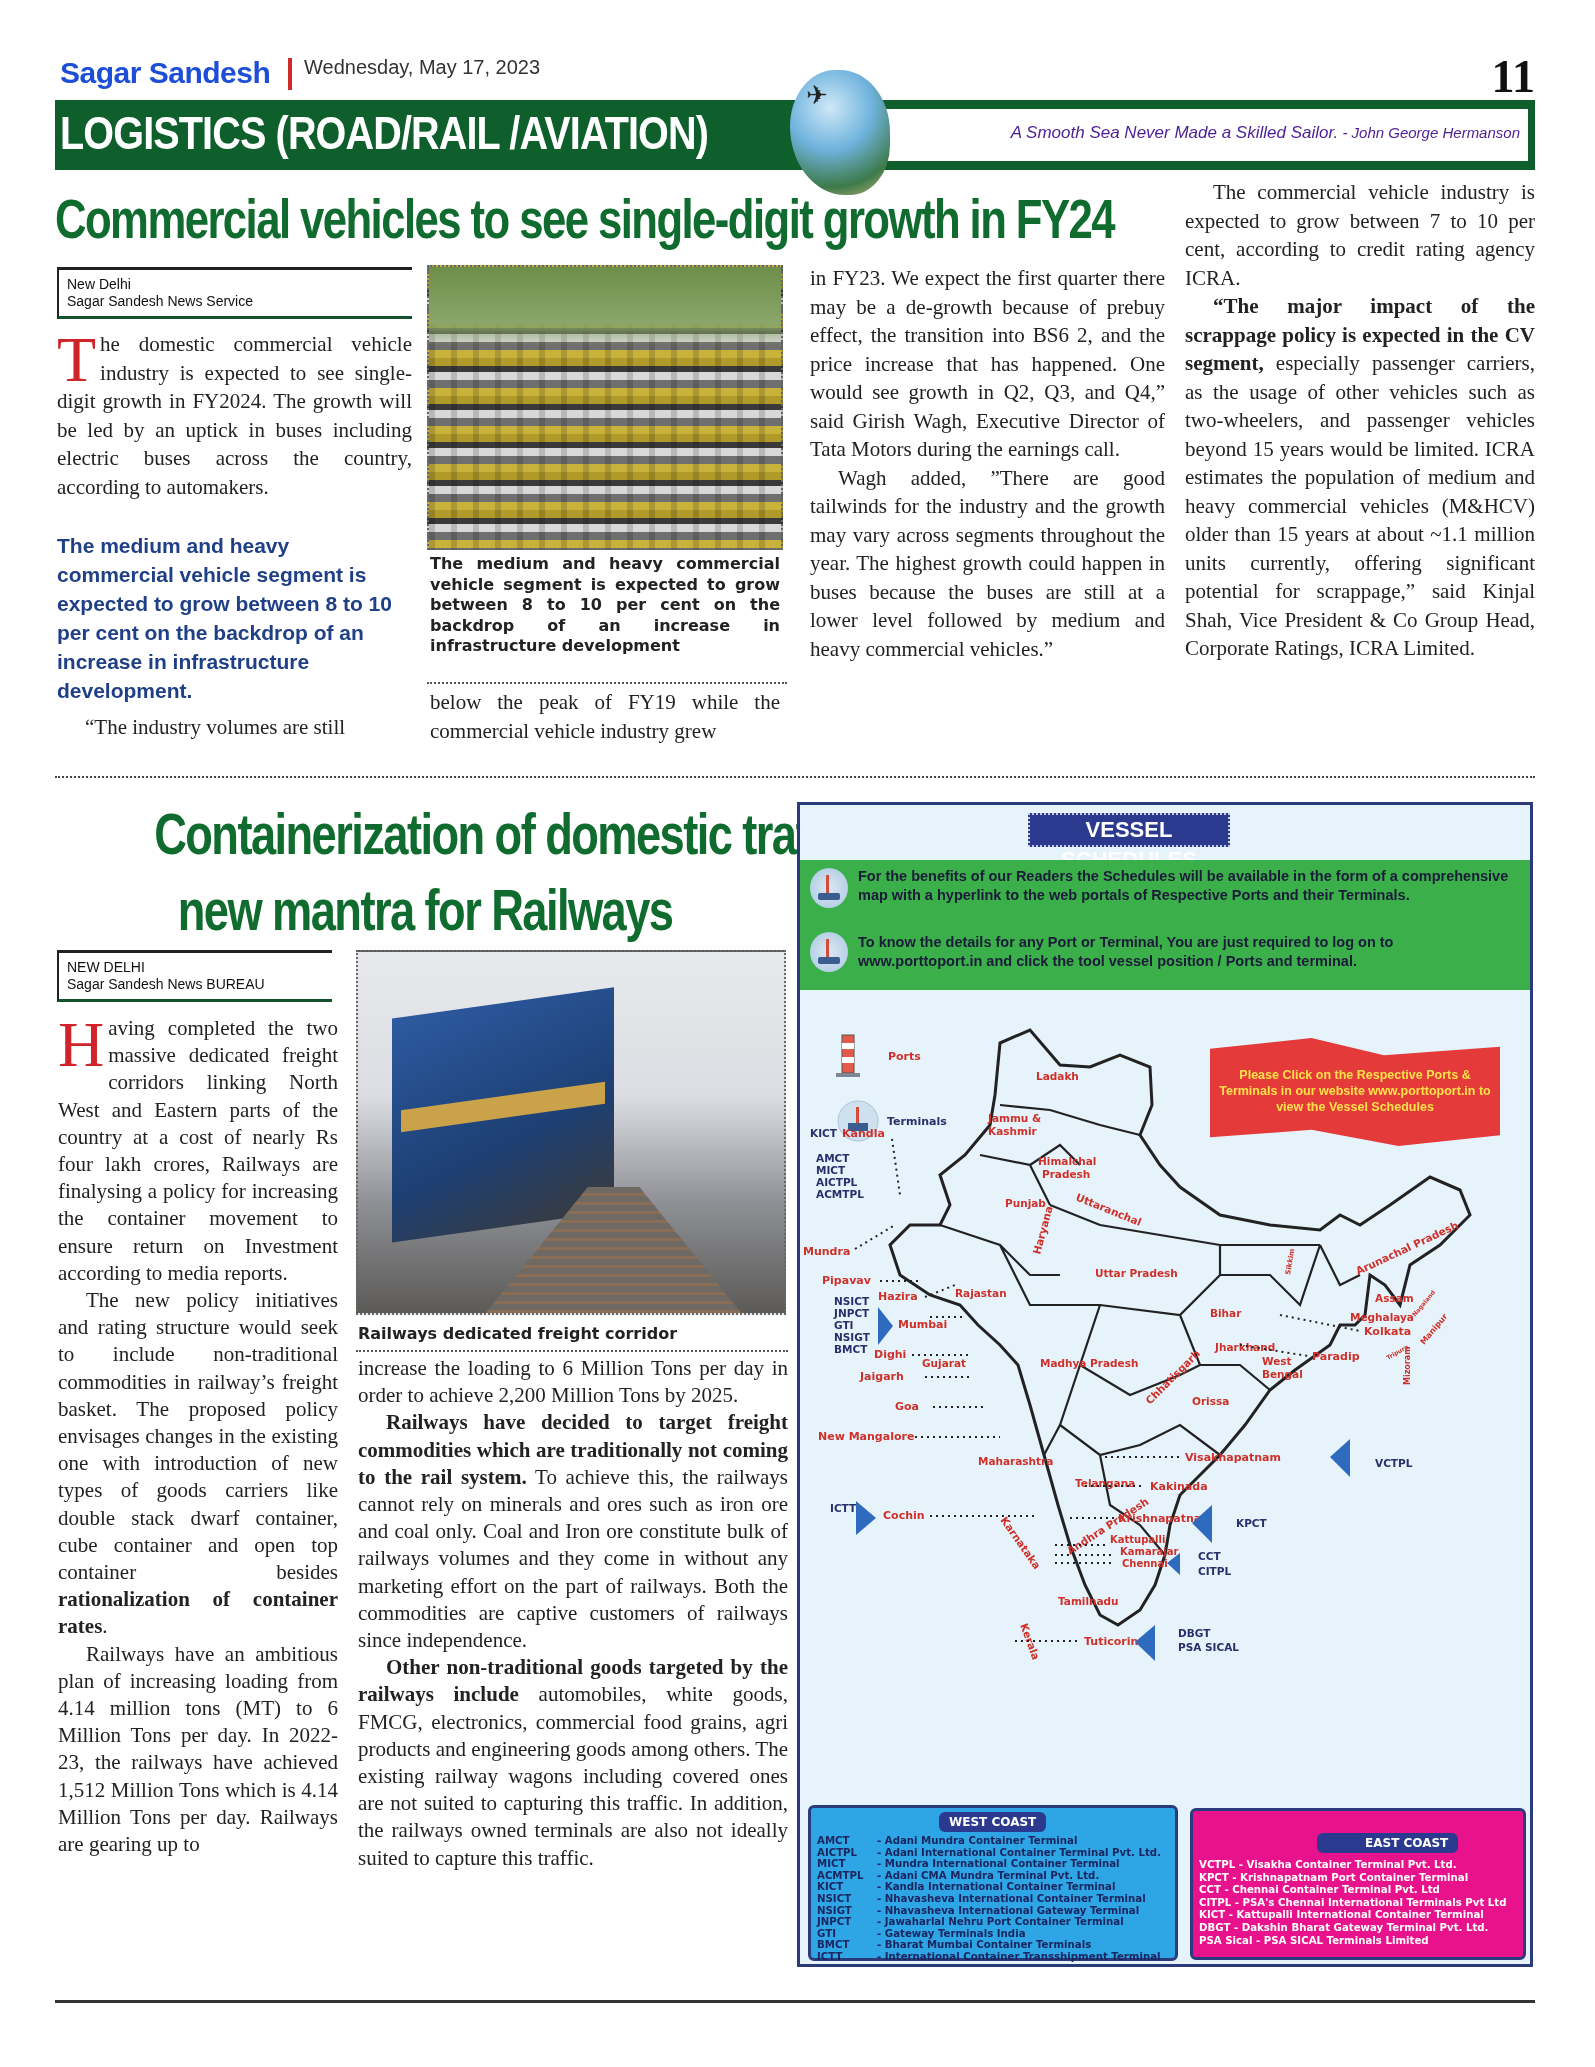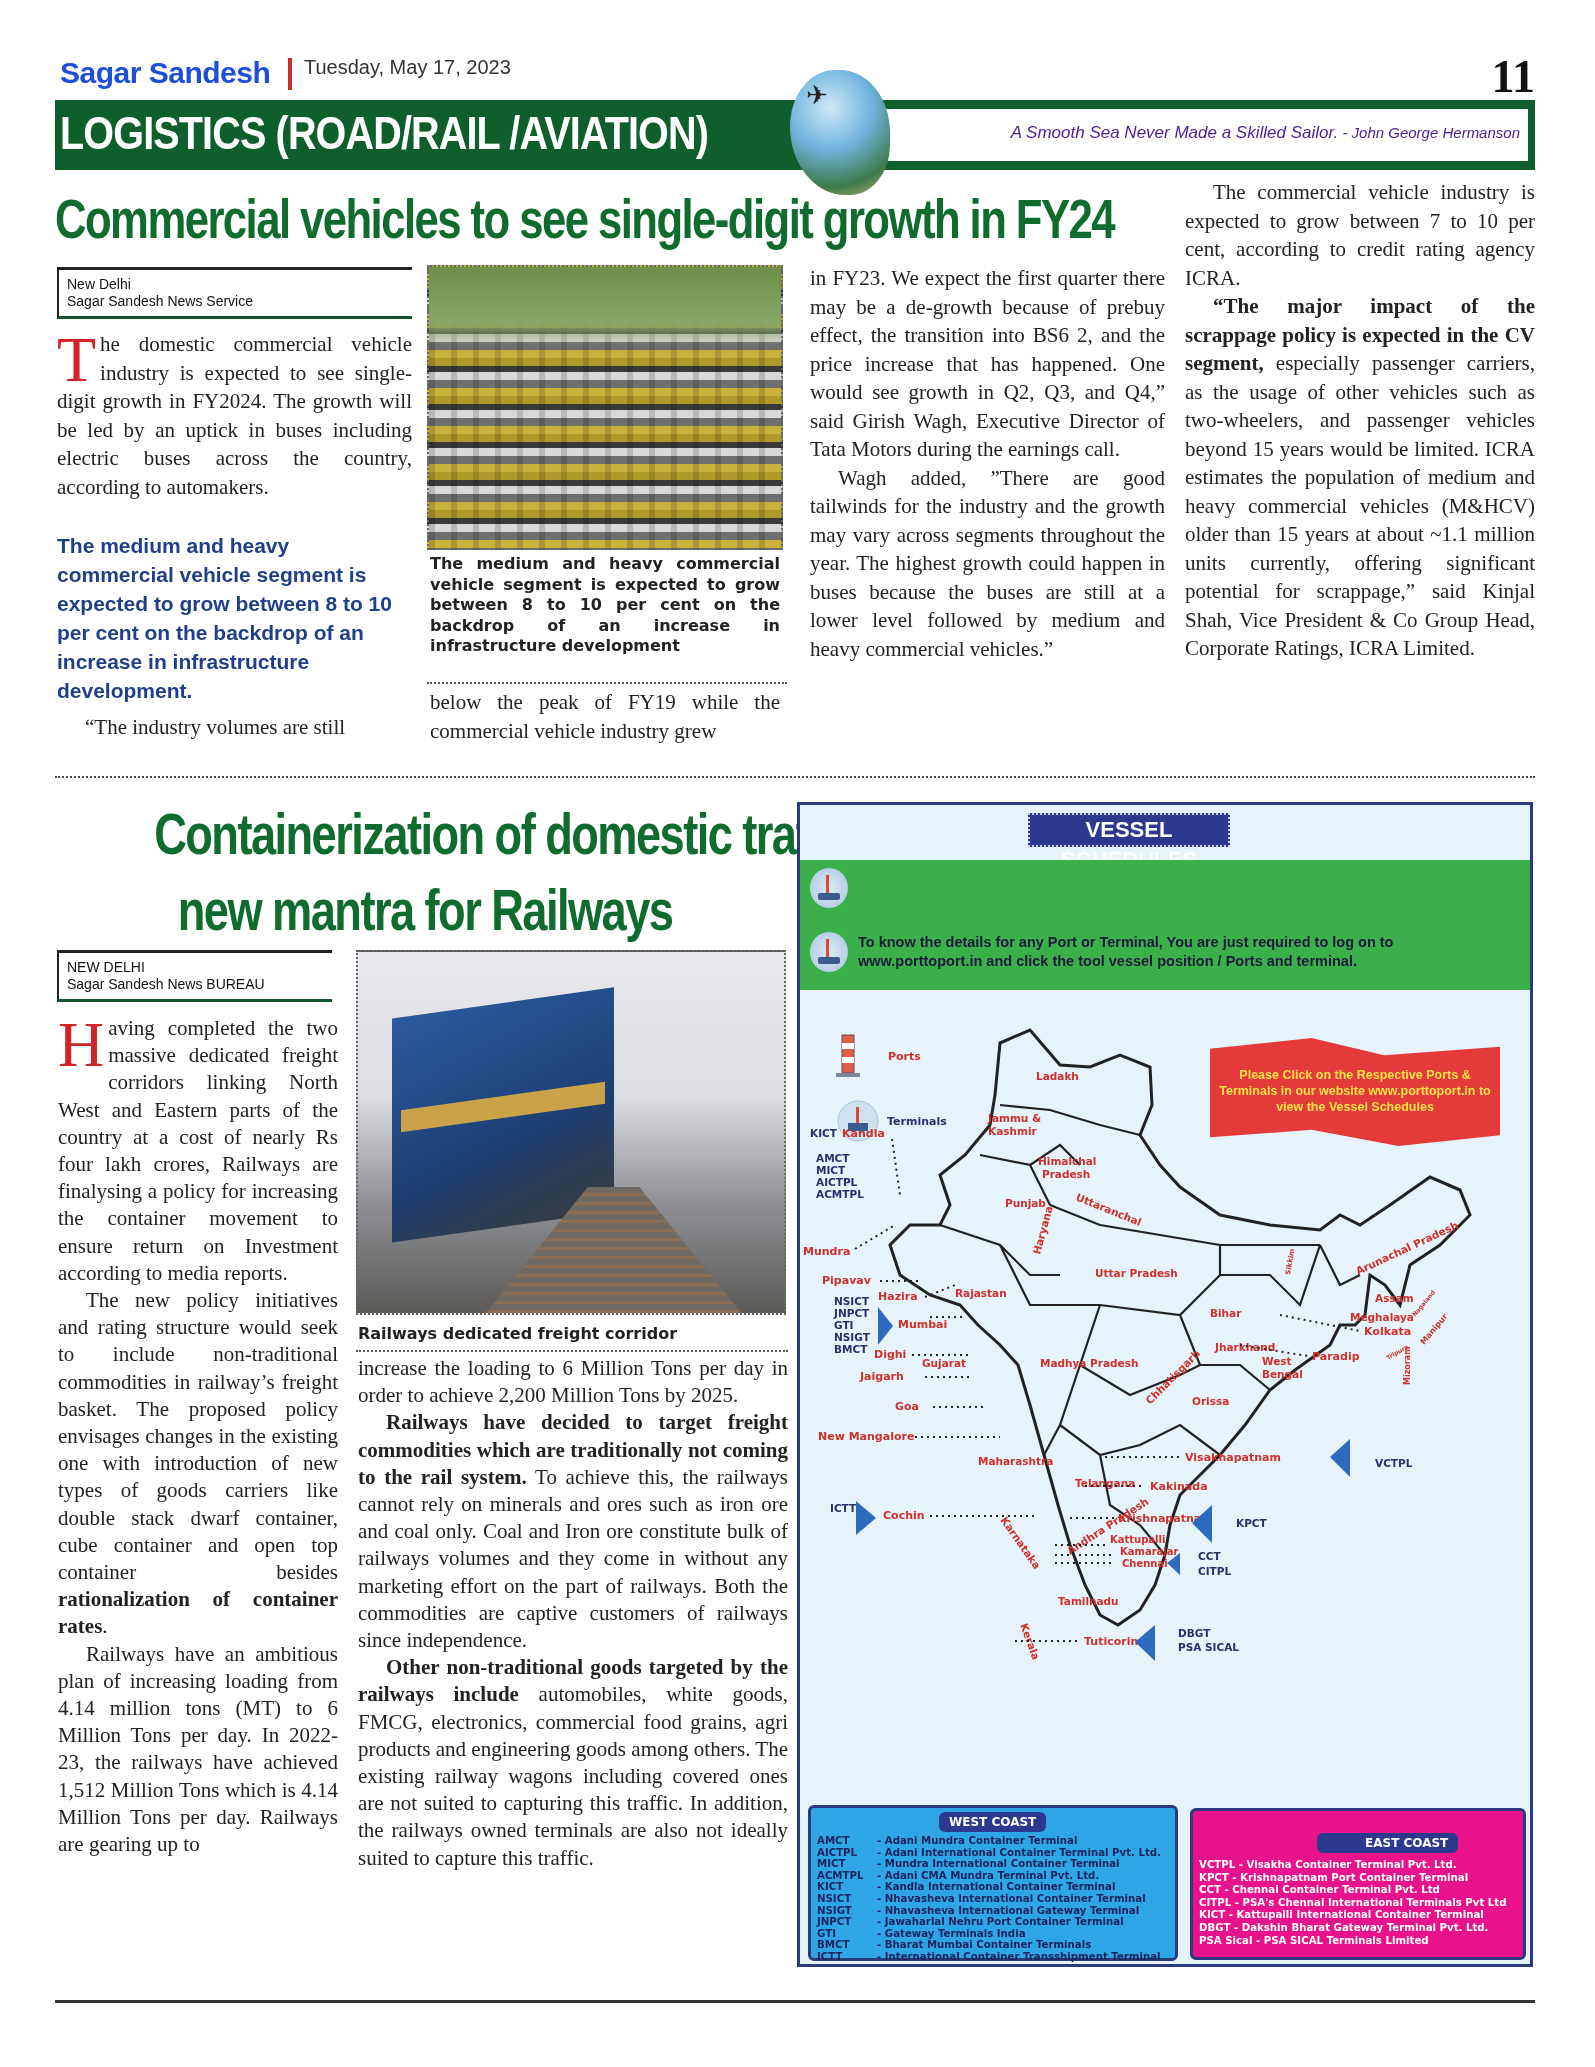--- a/index.html
+++ b/index.html
@@ -78,21 +78,21 @@
   .west-list .abbr { width: 60px; }
   .east-list { position: absolute; left: 6px; top: 48px; font-family: "DejaVu Sans", sans-serif; font-weight: bold; font-size: 10.2px; line-height: 12.6px; color: #fff; white-space: nowrap; }
 
   .footer-rule { position: absolute; left: 55px; top: 2000px; width: 1480px; border-top: 3px solid #333; }
 </style>
 </head>
 <body>
 
 <div class="masthead-brand">Sagar Sandesh</div>
 <div class="masthead-sep"></div>
-<div class="masthead-date">Tuesday, May 17, 2023</div>
+<div class="masthead-date">Wednesday, May 17, 2023</div>
 <div class="page-number">11</div>
 
 <div class="section-bar"></div>
 <div class="section-title">LOGISTICS (ROAD/RAIL /AVIATION)</div>
 <div class="quote-box">
   <div class="quote-text">
     <span>A Smooth Sea Never Made a Skilled Sailor.</span><span class="author"> - John George Hermanson</span>
   </div>
 </div>
 <div class="globe"></div>
@@ -159,20 +159,21 @@
 <div class="col" style="left:358px; top:1355px; width:430px; line-height:27.2px;">
   <p>increase the loading to 6 Million Tons per day in order to achieve 2,200 Million Tons by 2025.</p>
   <p class="indent"><b>Railways have decided to target freight commodities which are traditionally not coming to the rail system.</b><span> To achieve this, the railways cannot rely on minerals and ores such as iron ore and coal only. Coal and Iron ore constitute bulk of railways volumes and they come in without any marketing effort on the part of railways. Both the commodities are captive customers of railways since independence.</span></p>
   <p class="indent"><b>Other non-traditional goods targeted by the railways include</b><span> automobiles, white goods, FMCG, electronics, commercial food grains, agri products and engineering goods among others. The existing railway wagons including covered ones are not suited to capturing this traffic. In addition, the railways owned terminals are also not ideally suited to capture this traffic.</span></p>
 </div>
 
 <div class="vs-panel">
   <div class="vs-title">VESSEL SCHEDULES</div>
   <div class="vs-green">
     <div class="crane-icon" style="top:8px;"></div>
+    <div class="vs-note" style="top:7px;">For the benefits of our Readers the Schedules will be available in the form of a comprehensive map with a hyperlink to the web portals of Respective Ports and their Terminals.</div>
     <div class="crane-icon" style="top:72px;"></div>
     <div class="vs-note" style="top:73px;">To know the details for any Port or Terminal, You are just required to log on to www.porttoport.in and click the tool vessel position / Ports and terminal.</div>
   </div>
 
   <svg class="map-svg" width="730" height="1000" viewBox="0 0 730 1000">
 
     <g>
       <rect x="42" y="230" width="12" height="38" fill="#e25b4b" stroke="#555" stroke-width="1"></rect>
       <rect x="42" y="238" width="12" height="6" fill="#fff"></rect>
       <rect x="42" y="252" width="12" height="6" fill="#fff"></rect>

